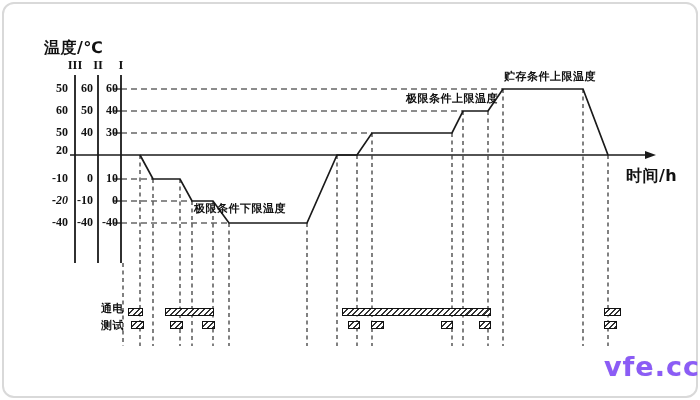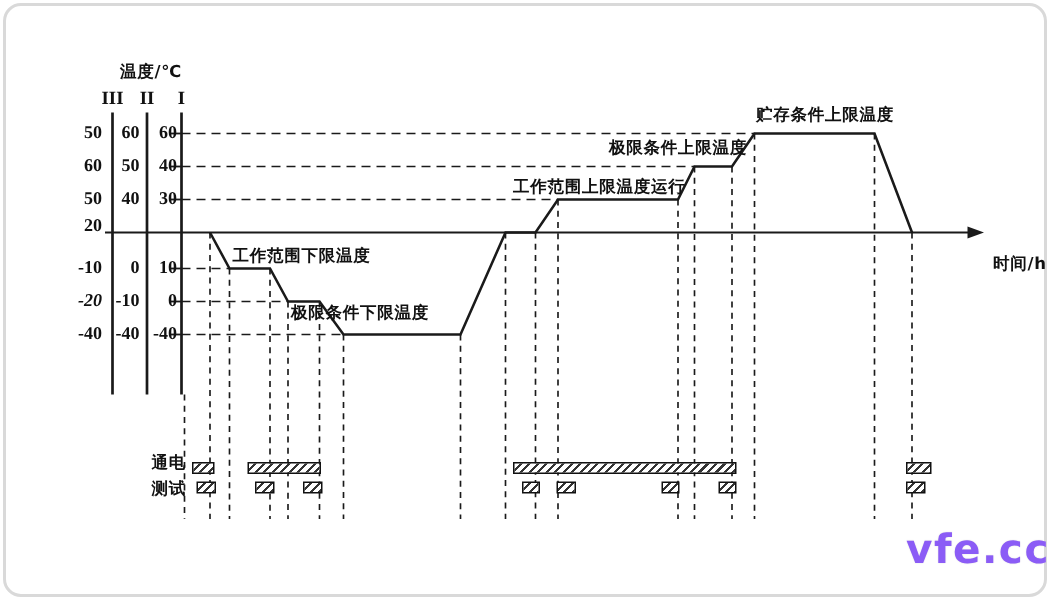--- a/index.html
+++ b/index.html
@@ -4,21 +4,21 @@
 <style>
   html,body{margin:0;padding:0;background:#fff;}
   .stage{position:relative;width:700px;height:400px;background:#ffffff;overflow:hidden;
          font-family:"DejaVu Sans",sans-serif;}
   .frame{position:absolute;inset:2px;border:2px solid #d9d9d9;border-radius:12px;pointer-events:none;}
   svg.plot{position:absolute;left:0;top:0;}
   .txt{position:absolute;color:#111;font-weight:bold;white-space:nowrap;line-height:15px;}
   .num{font-family:"Liberation Serif",serif;font-size:12px;text-align:right;}
   .rn{font-family:"Liberation Serif",serif;font-size:12.5px;text-align:center;}
   .cjk{font-size:11px;letter-spacing:0.5px;}
-  .ttl{font-size:11px;margin-left:36px;}
+  .ttl{font-size:16px;}
   .bar{position:absolute;height:6px;border:1px solid #111;
        background:repeating-linear-gradient(135deg,#ffffff 0 2.5px,#333333 2.5px 4px);}
   .wm{position:absolute;left:604px;top:351px;font-size:27px;font-weight:bold;
       color:#8b5cf6;text-shadow:0 0 1px #dadada;letter-spacing:1px;}
 </style>
 </head>
 <body>
 
 <div class="stage">
   <div class="frame"></div>
@@ -101,22 +101,20 @@
 
   <span class="txt num" style="left:85px;top:81px;width:33px;">60</span>
   <span class="txt num" style="left:85px;top:103px;width:33px;">40</span>
   <span class="txt num" style="left:85px;top:125px;width:33px;">30</span>
   <span class="txt num" style="left:85px;top:171px;width:33px;">10</span>
   <span class="txt num" style="left:85px;top:193px;width:33px;">0</span>
   <span class="txt num" style="left:85px;top:215px;width:33px;">-40</span>
 
   <span class="txt cjk" style="left:494px;top:69px;padding-left:10px;">贮存条件上限温度</span>
   <span class="txt cjk" style="left:406px;top:91px;">极限条件上限温度</span>
-  <span class="txt cjk" style="left:342px;top:117px;">工作范围上限温度运行</span>
-  <span class="txt cjk" style="left:155px;top:163px;">工作范围下限温度</span>
   <span class="txt cjk" style="left:194px;top:185px;margin-top:16px;">极限条件下限温度</span>
 
   <span class="txt cjk" style="left:101px;top:301px;">通电</span>
   <span class="txt cjk" style="left:101px;top:318px;">测试</span>
 
   <div class="bar" style="left:128px;top:308px;width:13px;"></div>
   <div class="bar" style="left:165px;top:308px;width:47px;"></div>
   <div class="bar" style="left:342px;top:308px;width:147px;"></div>
   <div class="bar" style="left:604px;top:308px;width:15px;"></div>
 

